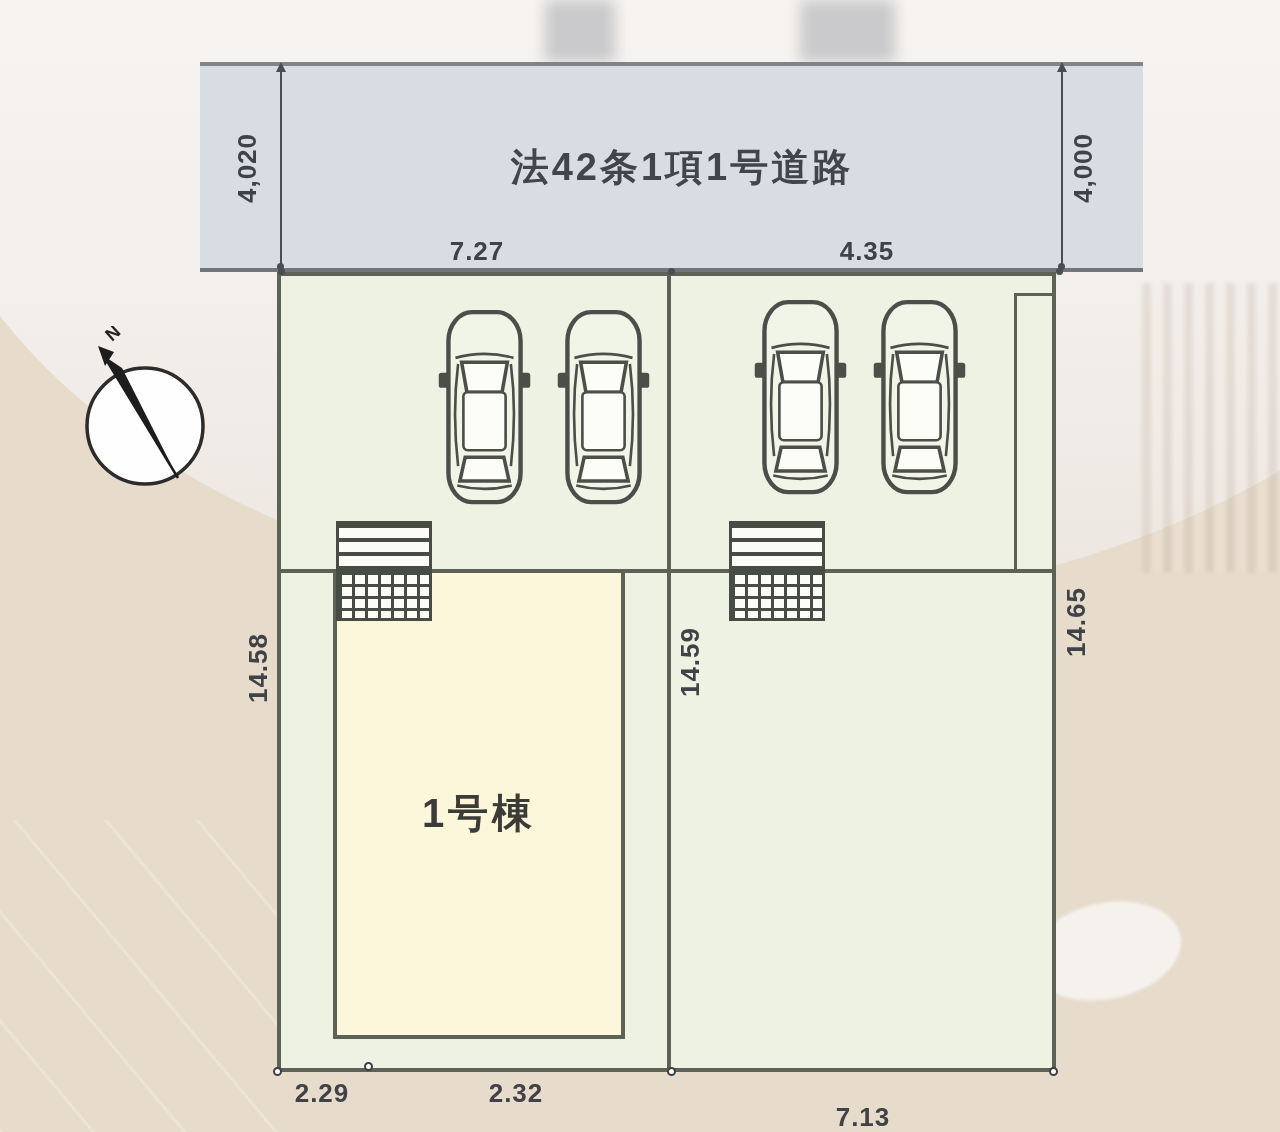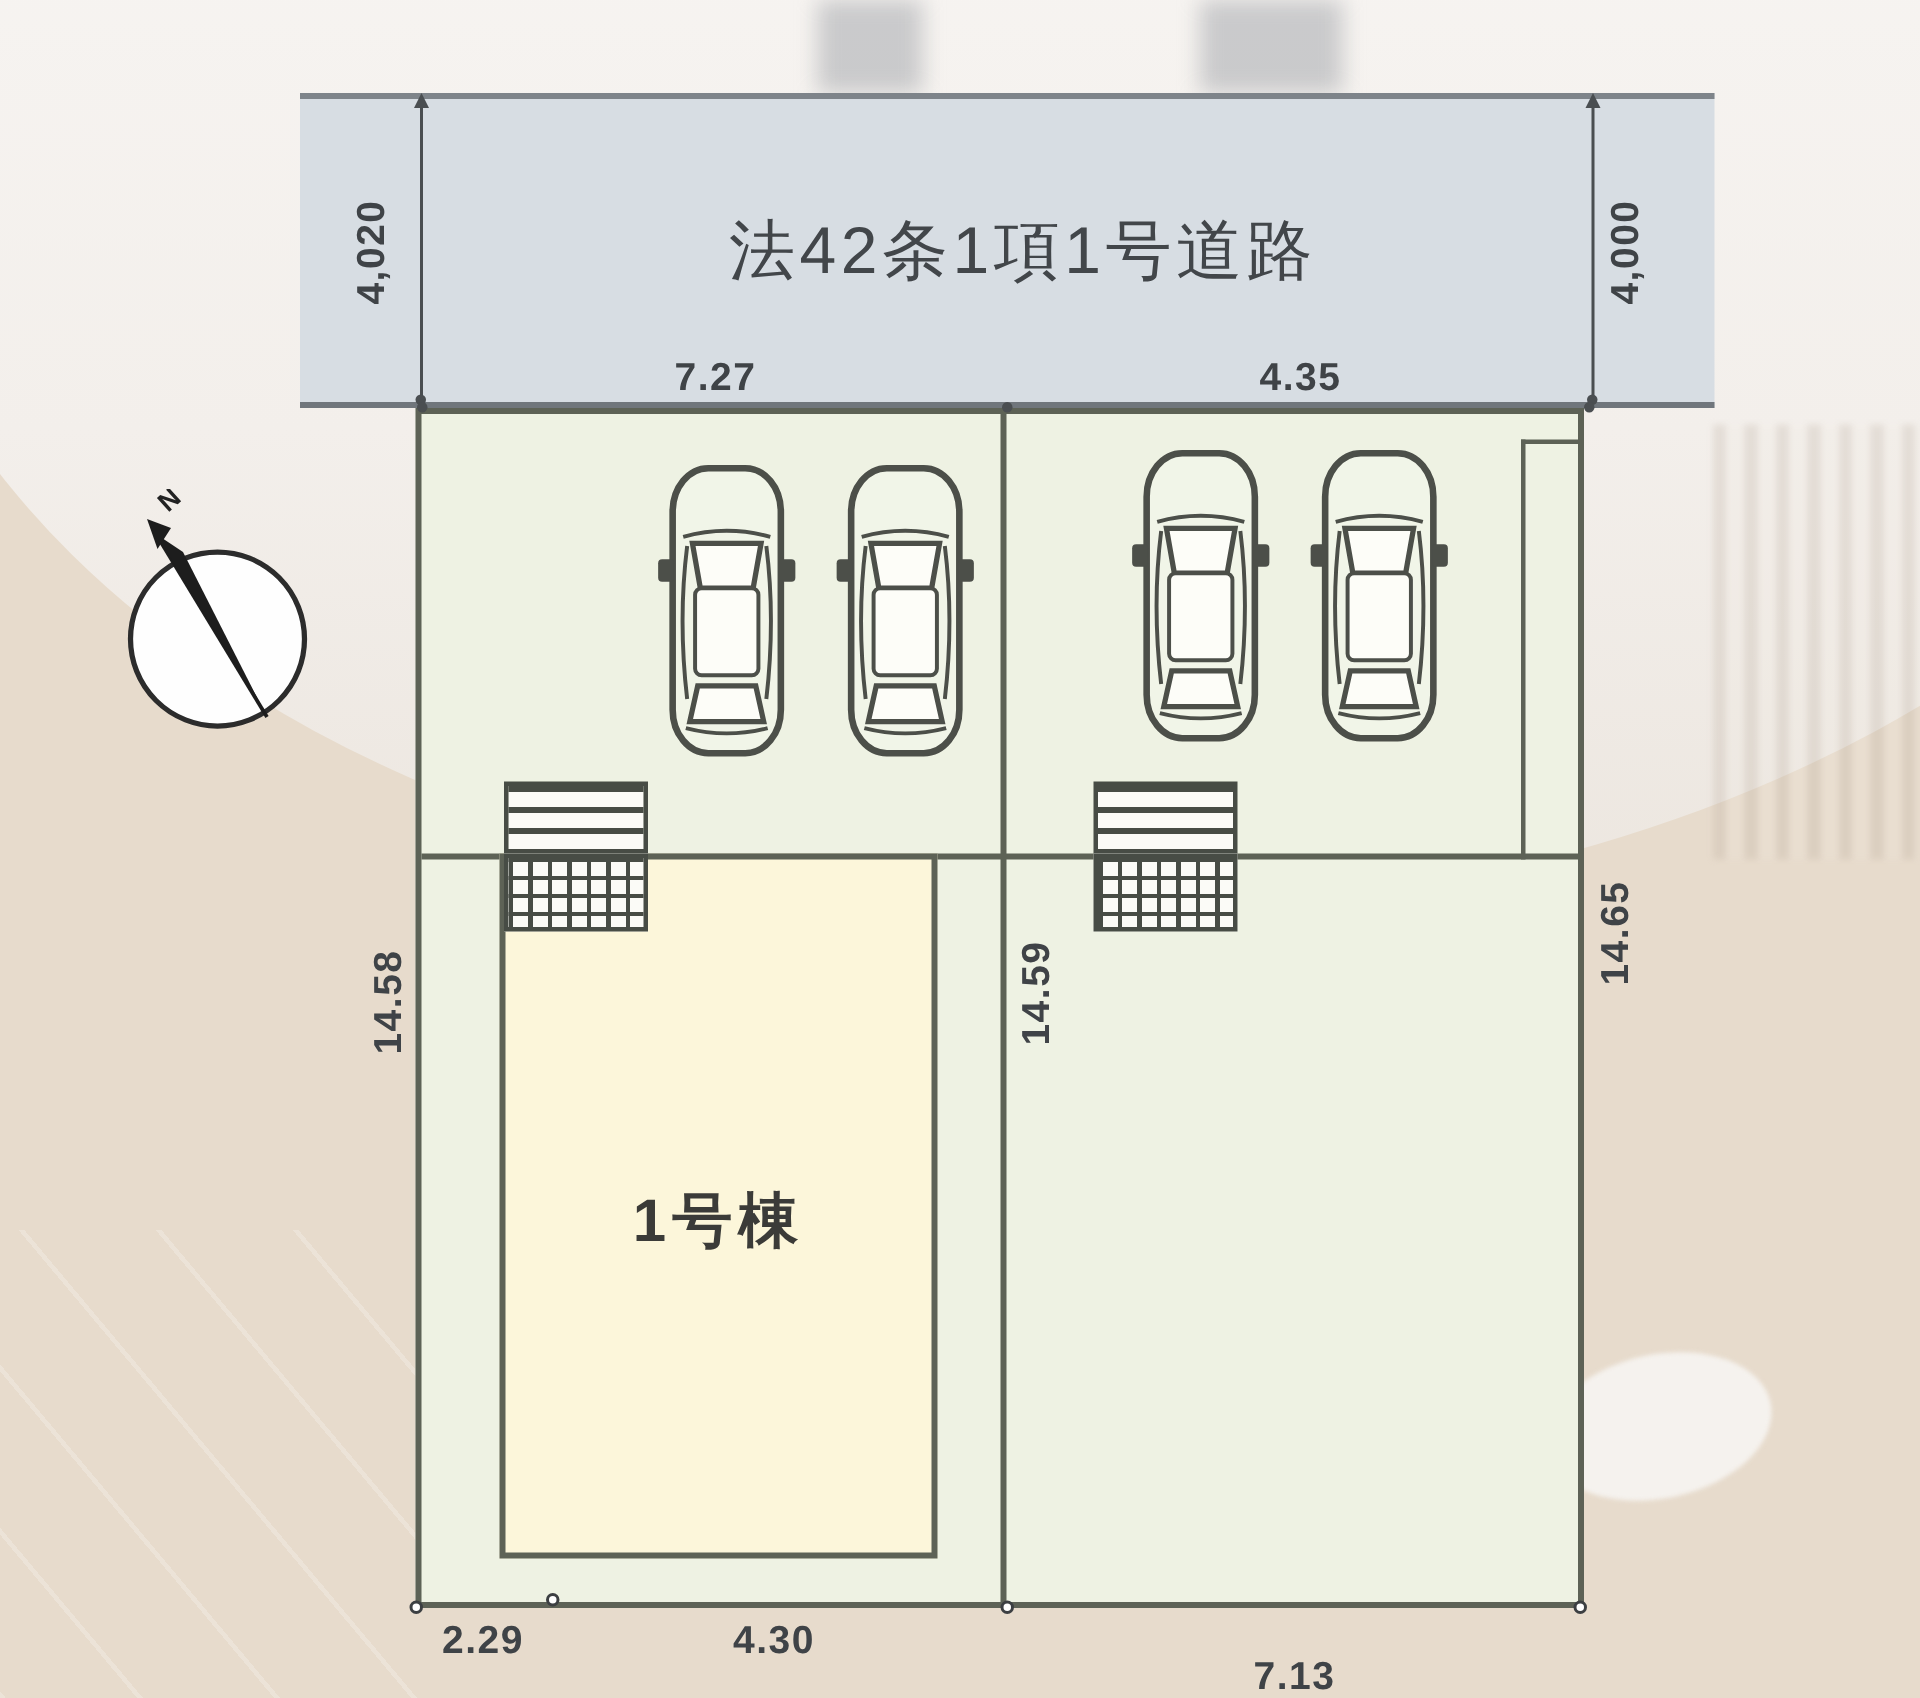--- a/index.html
+++ b/index.html
@@ -14,21 +14,21 @@
   .bg-blinds{position:absolute;left:1142px;top:283px;width:138px;height:290px;opacity:.55;filter:blur(2px);
     background:repeating-linear-gradient(90deg,rgba(184,170,155,.45) 0 9px,rgba(242,235,226,.35) 9px 21px);}
   .bg-chairfoot{position:absolute;left:1030px;top:903px;width:152px;height:96px;border-radius:50%;
     background:#f5f2ee;filter:blur(1.5px);transform:rotate(-12deg);}
   .bg-floorlines{position:absolute;left:0;top:820px;width:300px;height:312px;opacity:.5;
     background:repeating-linear-gradient(50deg,rgba(255,255,255,.45) 0 3px,rgba(0,0,0,0) 3px 70px);}
   
   .road{position:absolute;left:200px;top:62px;width:943px;height:210px;box-sizing:border-box;
     background:#d7dde3;border-top:4px solid #7e848a;border-bottom:4px solid #70767c;z-index:2;}
   .road-label{position:absolute;inset:0;display:flex;align-items:center;justify-content:center;
-    font-size:44px;font-weight:400;color:#42464a;letter-spacing:3px;margin-left:21px;}
+    font-size:38px;font-weight:700;color:#42464a;letter-spacing:3px;margin-left:21px;}
   .lot{position:absolute;left:277px;top:272px;width:779px;height:800px;box-sizing:border-box;
     background:#eef2e3;border:4px solid #5d6256;z-index:2;}
   .line{position:absolute;background:#5d6256;}
   .building{position:absolute;box-sizing:border-box;background:#fcf6da;border:4px solid #5d6256;
     display:flex;align-items:center;justify-content:center;}
   .building-label{font-size:40px;font-weight:600;color:#3b3b38;letter-spacing:4px;margin-top:18px;}
   .steps{position:absolute;box-sizing:border-box;border:3px solid #474c45;
     background:repeating-linear-gradient(180deg,#474c45 0 4px,#fbfbf7 4px 14px);}
   .hatch{position:absolute;box-sizing:border-box;border:3px solid #474c45;
     background:repeating-linear-gradient(90deg,#474c45 0 3px,rgba(0,0,0,0) 3px 13px),
@@ -121,21 +121,21 @@
   <div class="dot" style="left:1058px;top:263px;"></div>
 
   <div class="dim-text rot" style="left:197px;top:118px;width:100px;height:100px;">4,020</div>
   <div class="dim-text rot" style="left:1033px;top:118px;width:100px;height:100px;">4,000</div>
   <div class="dim-text" style="left:427px;top:234px;width:100px;height:34px;">7.27</div>
   <div class="dim-text" style="left:817px;top:234px;width:100px;height:34px;">4.35</div>
   <div class="dim-text rot" style="left:198px;top:618px;width:120px;height:100px;">14.58</div>
   <div class="dim-text rot" style="left:630px;top:612px;width:120px;height:100px;">14.59</div>
   <div class="dim-text rot" style="left:1016px;top:572px;width:120px;height:100px;">14.65</div>
   <div class="dim-text" style="left:272px;top:1076px;width:100px;height:34px;">2.29</div>
-  <div class="dim-text" style="left:466px;top:1076px;width:100px;height:34px;">4.30</div>
+  <div class="dim-text" style="left:466px;top:1076px;width:100px;height:34px;">2.32</div>
   <div class="dim-text" style="left:813px;top:1078px;width:100px;height:34px;margin-top:22px;">7.13</div>
 
   <div class="dot" style="left:278px;top:268px;"></div>
   <div class="dot" style="left:668px;top:268px;"></div>
   <div class="dot" style="left:1056px;top:268px;"></div>
   <div class="ring" style="left:273px;top:1067px;"></div>
   <div class="ring" style="left:364px;top:1062px;"></div>
   <div class="ring" style="left:667px;top:1067px;"></div>
   <div class="ring" style="left:1049px;top:1067px;"></div>
 

